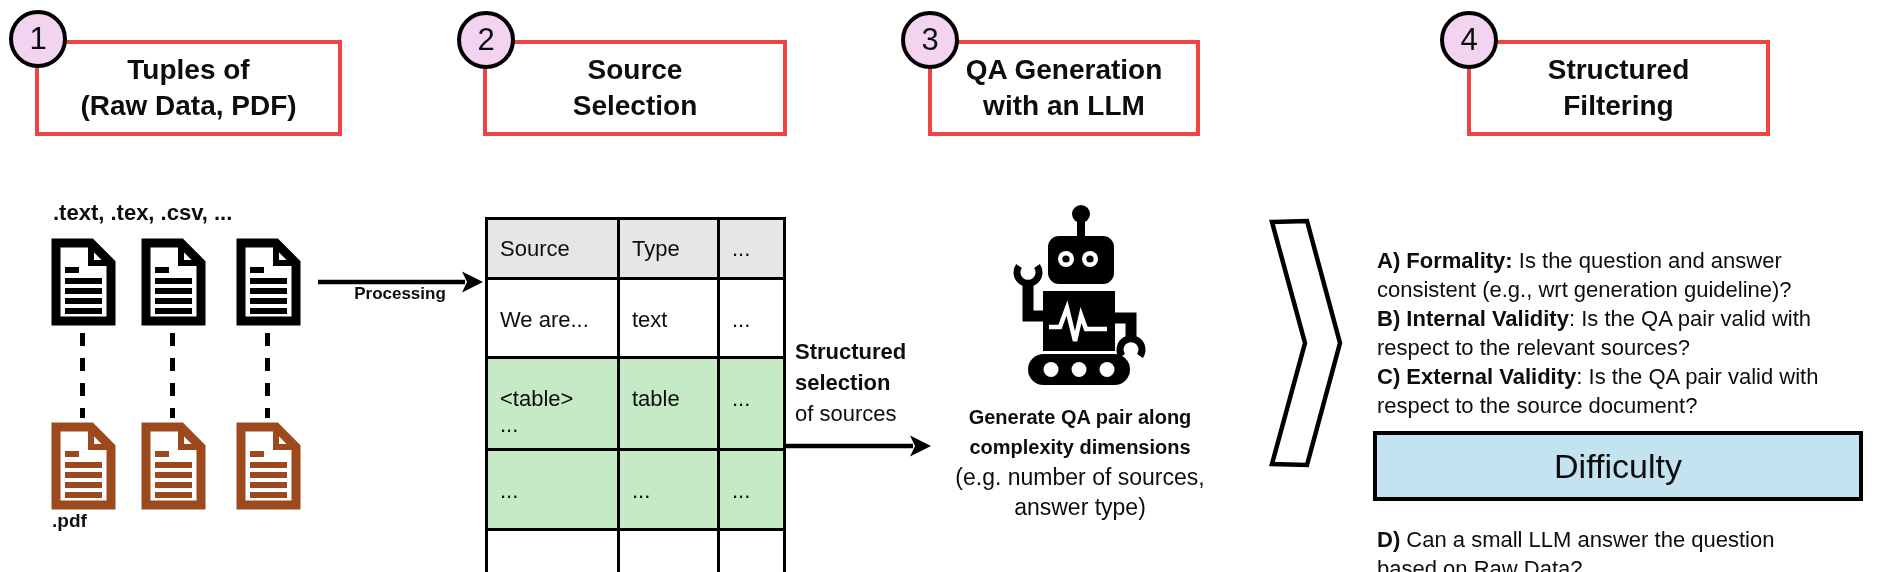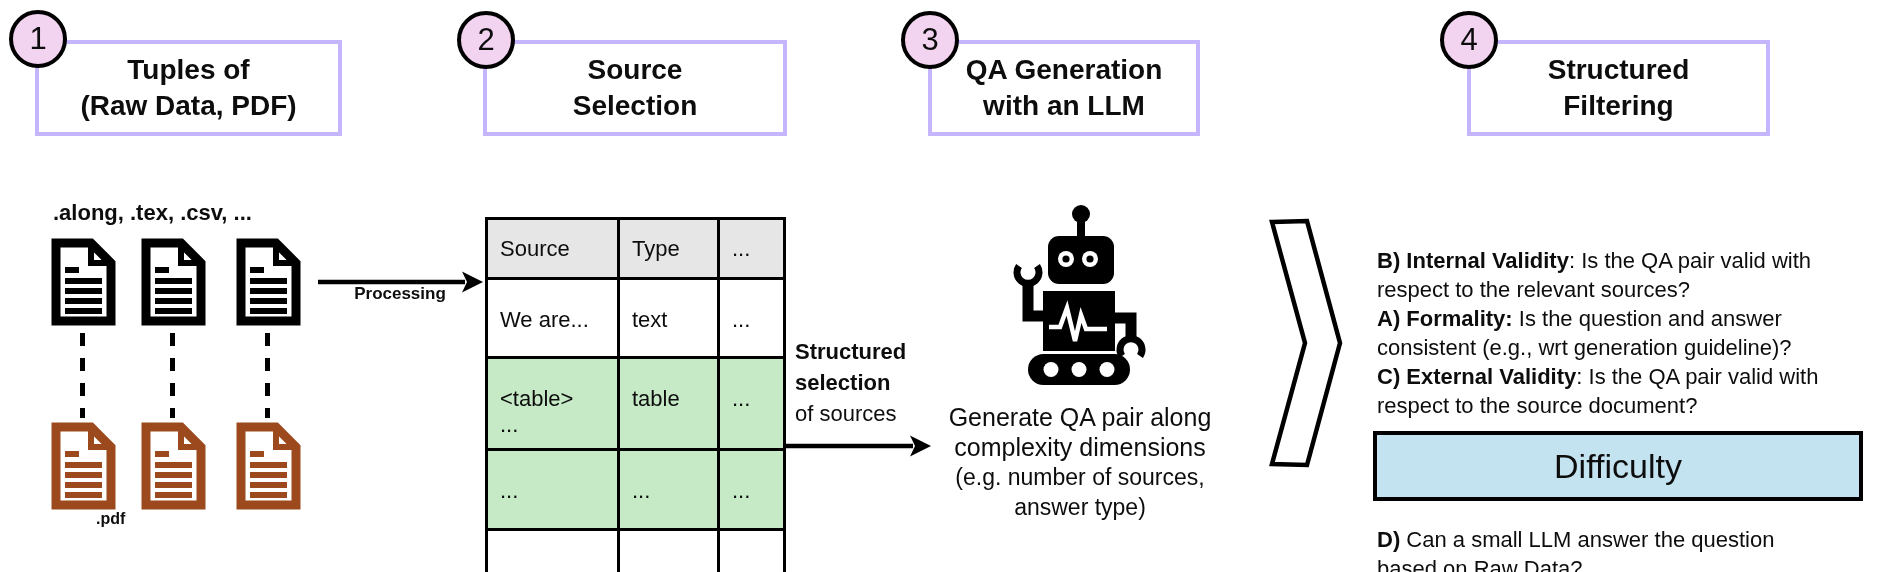--- a/index.html
+++ b/index.html
@@ -4,33 +4,33 @@
 <style>
   html,body{margin:0;padding:0;background:#fff;}
   .canvas{position:relative;width:1880px;height:572px;background:#fff;overflow:hidden;
           font-family:"Liberation Sans",sans-serif;color:#0d0d0d;}
 
   
   .step-badge{position:absolute;width:58px;height:58px;border-radius:50%;
               background:#F2D3F0;border:4px solid #000;box-sizing:border-box;
               display:flex;align-items:center;justify-content:center;
               font-size:31px;z-index:2;}
-  .step-box{position:absolute;top:40px;height:96px;background:#fff;border:4px solid #c4b5fd;
+  .step-box{position:absolute;top:40px;height:96px;background:#fff;border:4px solid #ef4444;
             box-sizing:border-box;display:flex;align-items:center;justify-content:center;
             text-align:center;font-weight:bold;font-size:28px;line-height:36px;
             white-space:pre-line;z-index:1;}
 
   
   .fmt-label{position:absolute;left:53px;top:200px;font-weight:bold;font-size:22px;}
   .doc{position:absolute;width:67px;height:88px;}
   .doc-black{color:#000;}
   .doc-brown{color:#9C4A1D;}
   .dash-v{position:absolute;top:333px;width:5px;height:85px;
           background:repeating-linear-gradient(180deg,#000 0 13px,transparent 13px 25px);}
-  .pdf-label{position:absolute;left:52px;top:510px;font-weight:bold;font-size:16px;margin-left:44px;}
+  .pdf-label{position:absolute;left:52px;top:510px;font-weight:bold;font-size:19px;}
 
   
   .arrow-svg{position:absolute;}
   .processing-label{position:absolute;left:320px;top:284px;width:160px;text-align:center;
                     font-weight:bold;font-size:17px;}
   .sel-note{position:absolute;left:795px;top:336px;width:160px;font-size:22px;line-height:31px;}
   .sel-note .b{font-weight:bold;white-space:pre-line;}
 
   
   .source-table{position:absolute;left:485px;top:217px;border-collapse:collapse;
@@ -42,21 +42,21 @@
   .r2 td{height:49px;}
   .r3 td{height:62px;}
   .r4 td{height:50px;}
   .r5 td{height:49px;}
   .green td{background:#C6E9C6;}
 
   
   .robot{position:absolute;left:1003px;top:204px;}
   .qa-note{position:absolute;left:928px;top:402px;width:304px;text-align:center;
            font-size:23px;line-height:30px;}
-  .qa-note .b{font-weight:normal;white-space:pre-line;font-size:25px;}
+  .qa-note .b{font-weight:bold;white-space:pre-line;font-size:20px;}
   .qa-note .r{white-space:pre-line;}
 
   
   .chevron{position:absolute;left:1255px;top:205px;}
 
   
   .panel{position:absolute;left:1373px;width:490px;height:70px;background:#C3E3F1;
          border:4px solid #000;box-sizing:border-box;display:flex;align-items:center;
          justify-content:center;font-size:34px;}
   .crit-block{position:absolute;left:1377px;font-size:22px;line-height:29px;}
@@ -76,21 +76,21 @@
 Selection</div>
 
   <div class="step-badge" style="left:901px;top:11px">3</div>
   <div class="step-box" style="left:928px;width:272px">QA Generation
 with an LLM</div>
 
   <div class="step-badge" style="left:1440px;top:11px">4</div>
   <div class="step-box" style="left:1467px;width:303px">Structured
 Filtering</div>
 
-  <div class="fmt-label">.along, .tex, .csv, ...</div>
+  <div class="fmt-label">.text, .tex, .csv, ...</div>
 
   <div class="doc doc-black" style="left:50px;top:238px">
     <svg width="67" height="88" viewBox="0 0 67 88">
         <path d="M6 5 H41 L61 25 V83 H6 Z" fill="#fff" stroke="currentColor" stroke-width="9"></path>
         <path d="M41 5 V25 H61" fill="none" stroke="currentColor" stroke-width="6"></path>
         <rect x="15" y="29" width="14" height="6" fill="currentColor"></rect>
         <rect x="15" y="40" width="37" height="6" fill="currentColor"></rect>
         <rect x="15" y="50" width="37" height="6" fill="currentColor"></rect>
         <rect x="15" y="60" width="37" height="6" fill="currentColor"></rect>
         <rect x="15" y="70" width="37" height="6" fill="currentColor"></rect>
@@ -238,22 +238,22 @@
 complexity dimensions</div>
     <div class="r">(e.g. number of sources,
 answer type)</div>
   </div>
 
   <svg class="chevron" width="100" height="275" viewBox="0 0 100 275">
     <polygon points="17,17 52,16 85,138 52,260 17,259 50,138" fill="#fff" stroke="#000" stroke-width="4.5" stroke-linejoin="miter"></polygon>
   </svg>
 
   <div class="crit-block" style="top:246px;width:486px">
+    <div><span class="crit-label">A) Formality:</span><span> Is the question and answer consistent (e.g., wrt generation guideline)?</span></div>
     <div><span class="crit-label">B) Internal Validity</span><span>: Is the QA pair valid with respect to the relevant sources?</span></div>
-    <div><span class="crit-label">A) Formality:</span><span> Is the question and answer consistent (e.g., wrt generation guideline)?</span></div>
     <div><span class="crit-label">C) External Validity</span><span>: Is the QA pair valid with respect to the source document?</span></div>
   </div>
 
   <div class="panel" style="top:431px">
     <span>Difficulty</span>
   </div>
   <div class="crit-block" style="top:525px;width:450px">
     <div><span class="crit-label">D)</span><span> Can a small LLM answer the question based on Raw Data?</span></div>
   </div>
 

